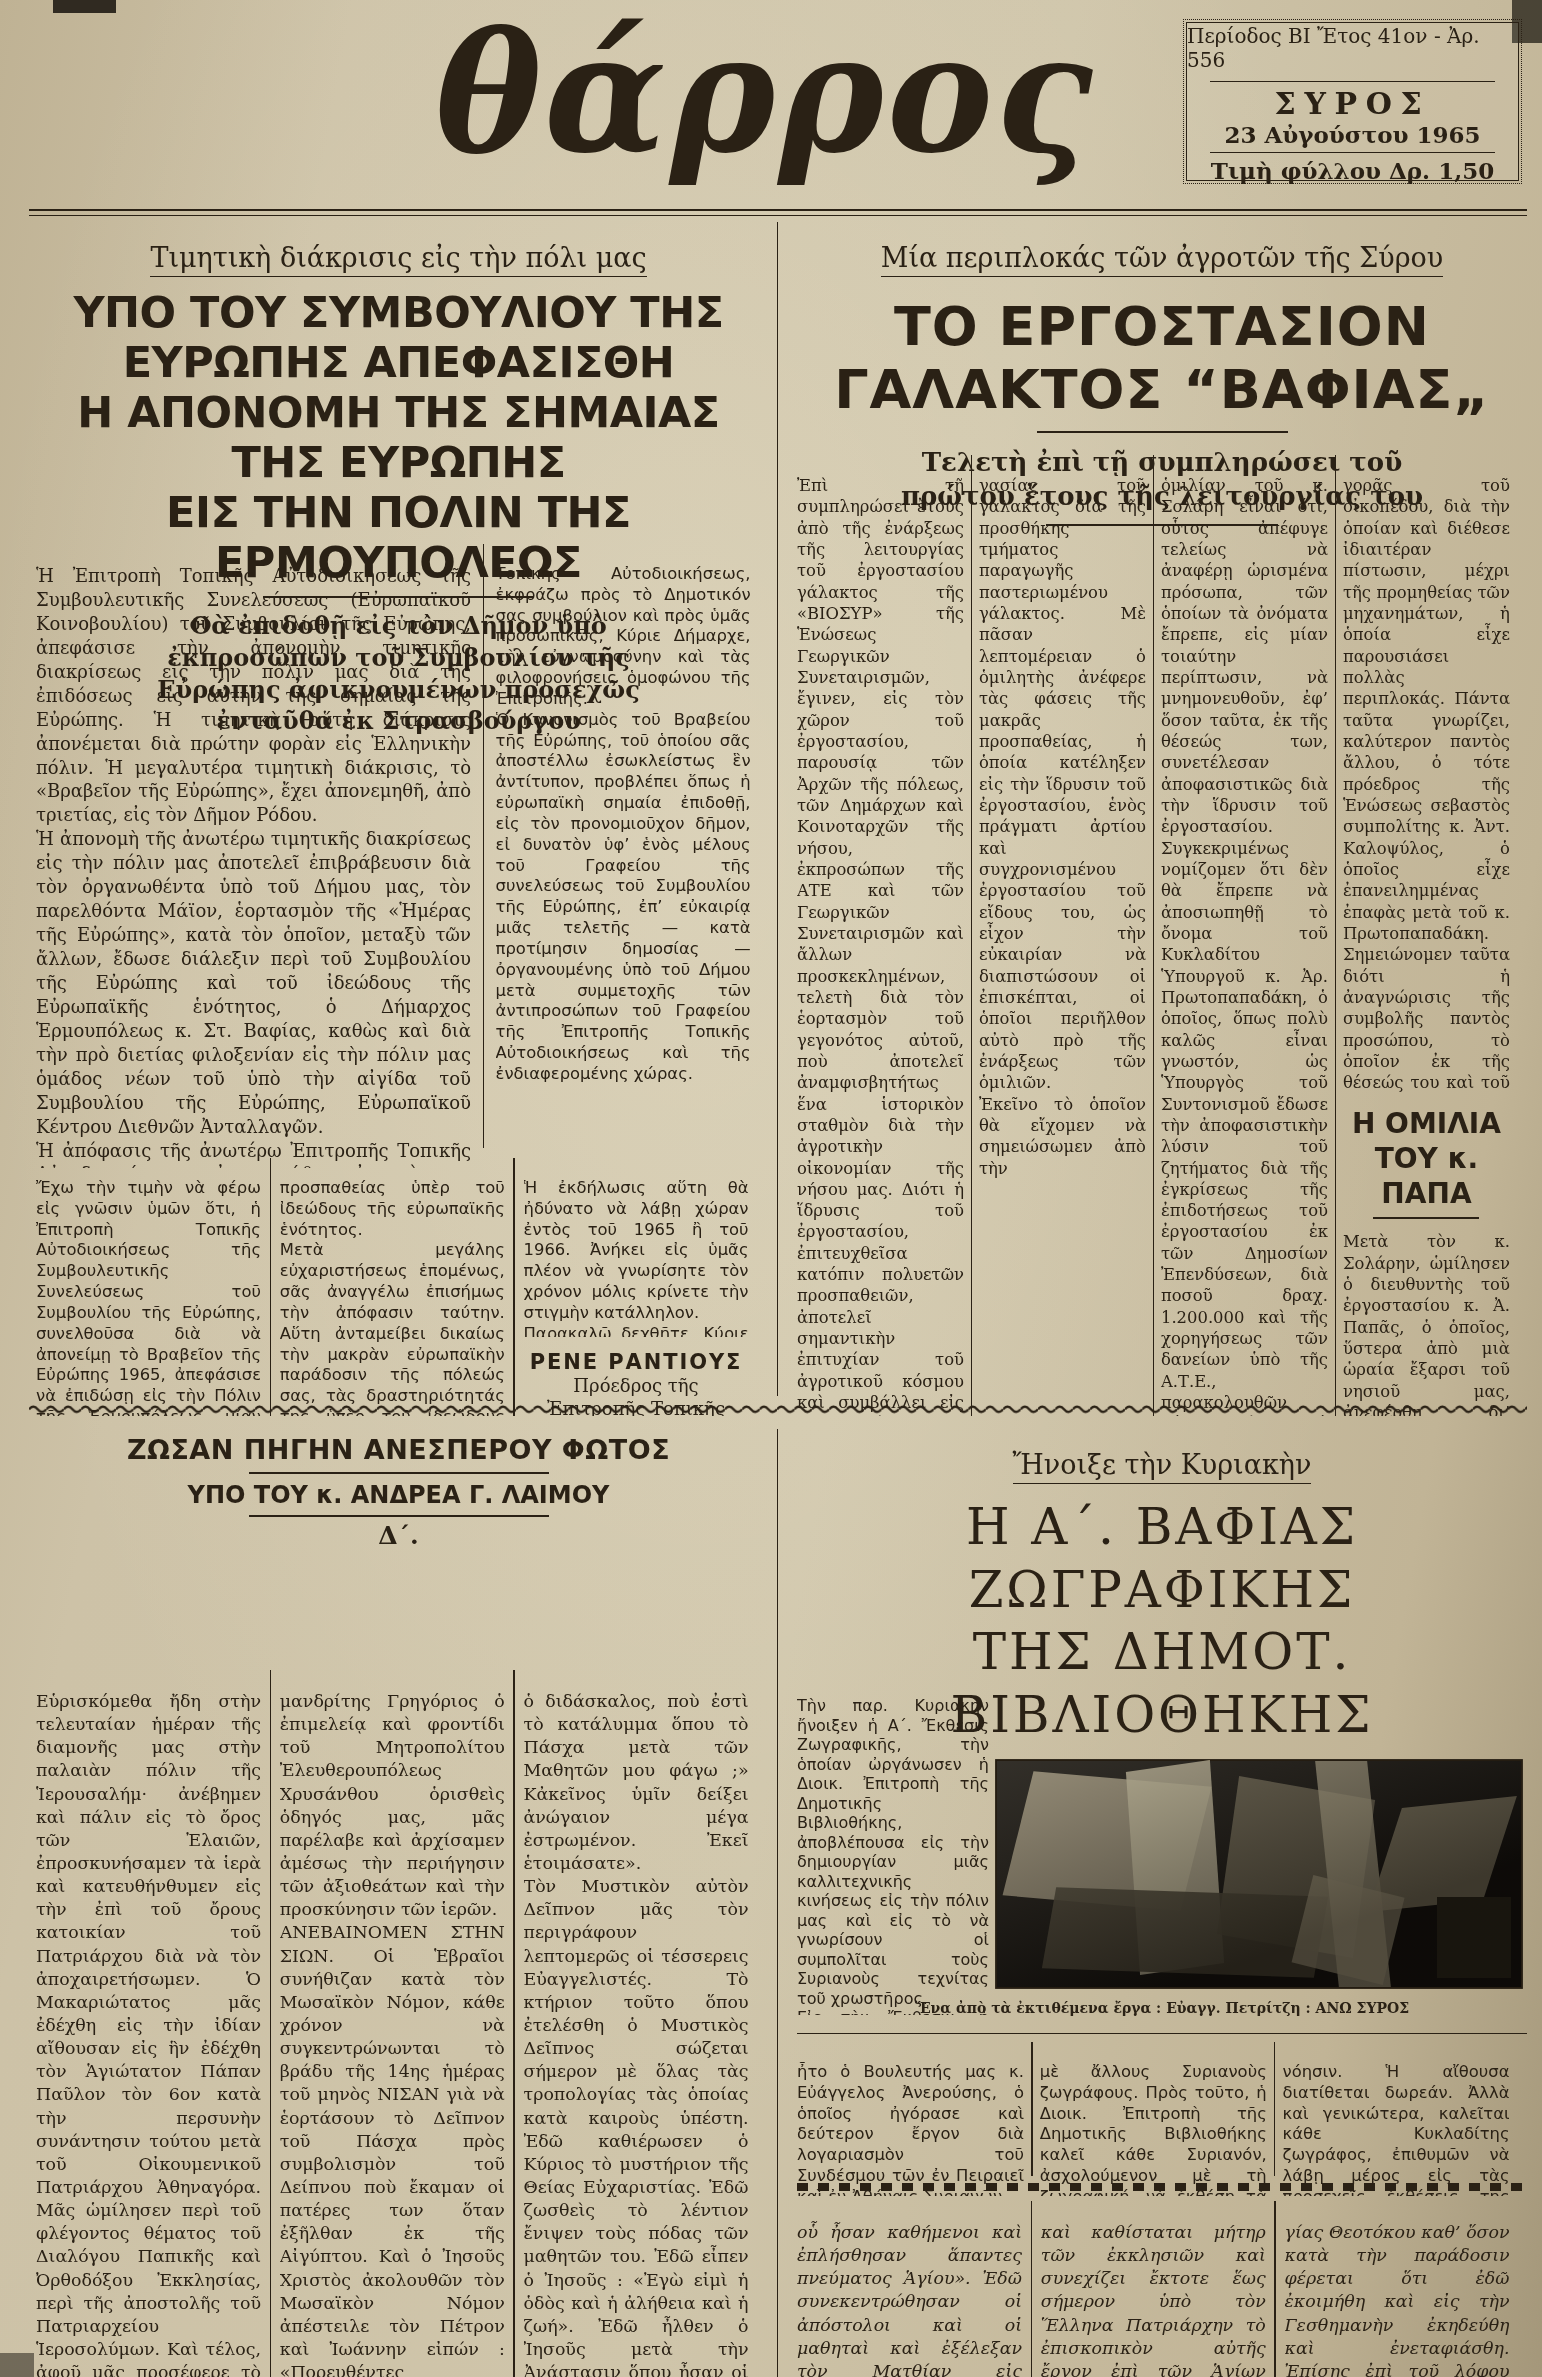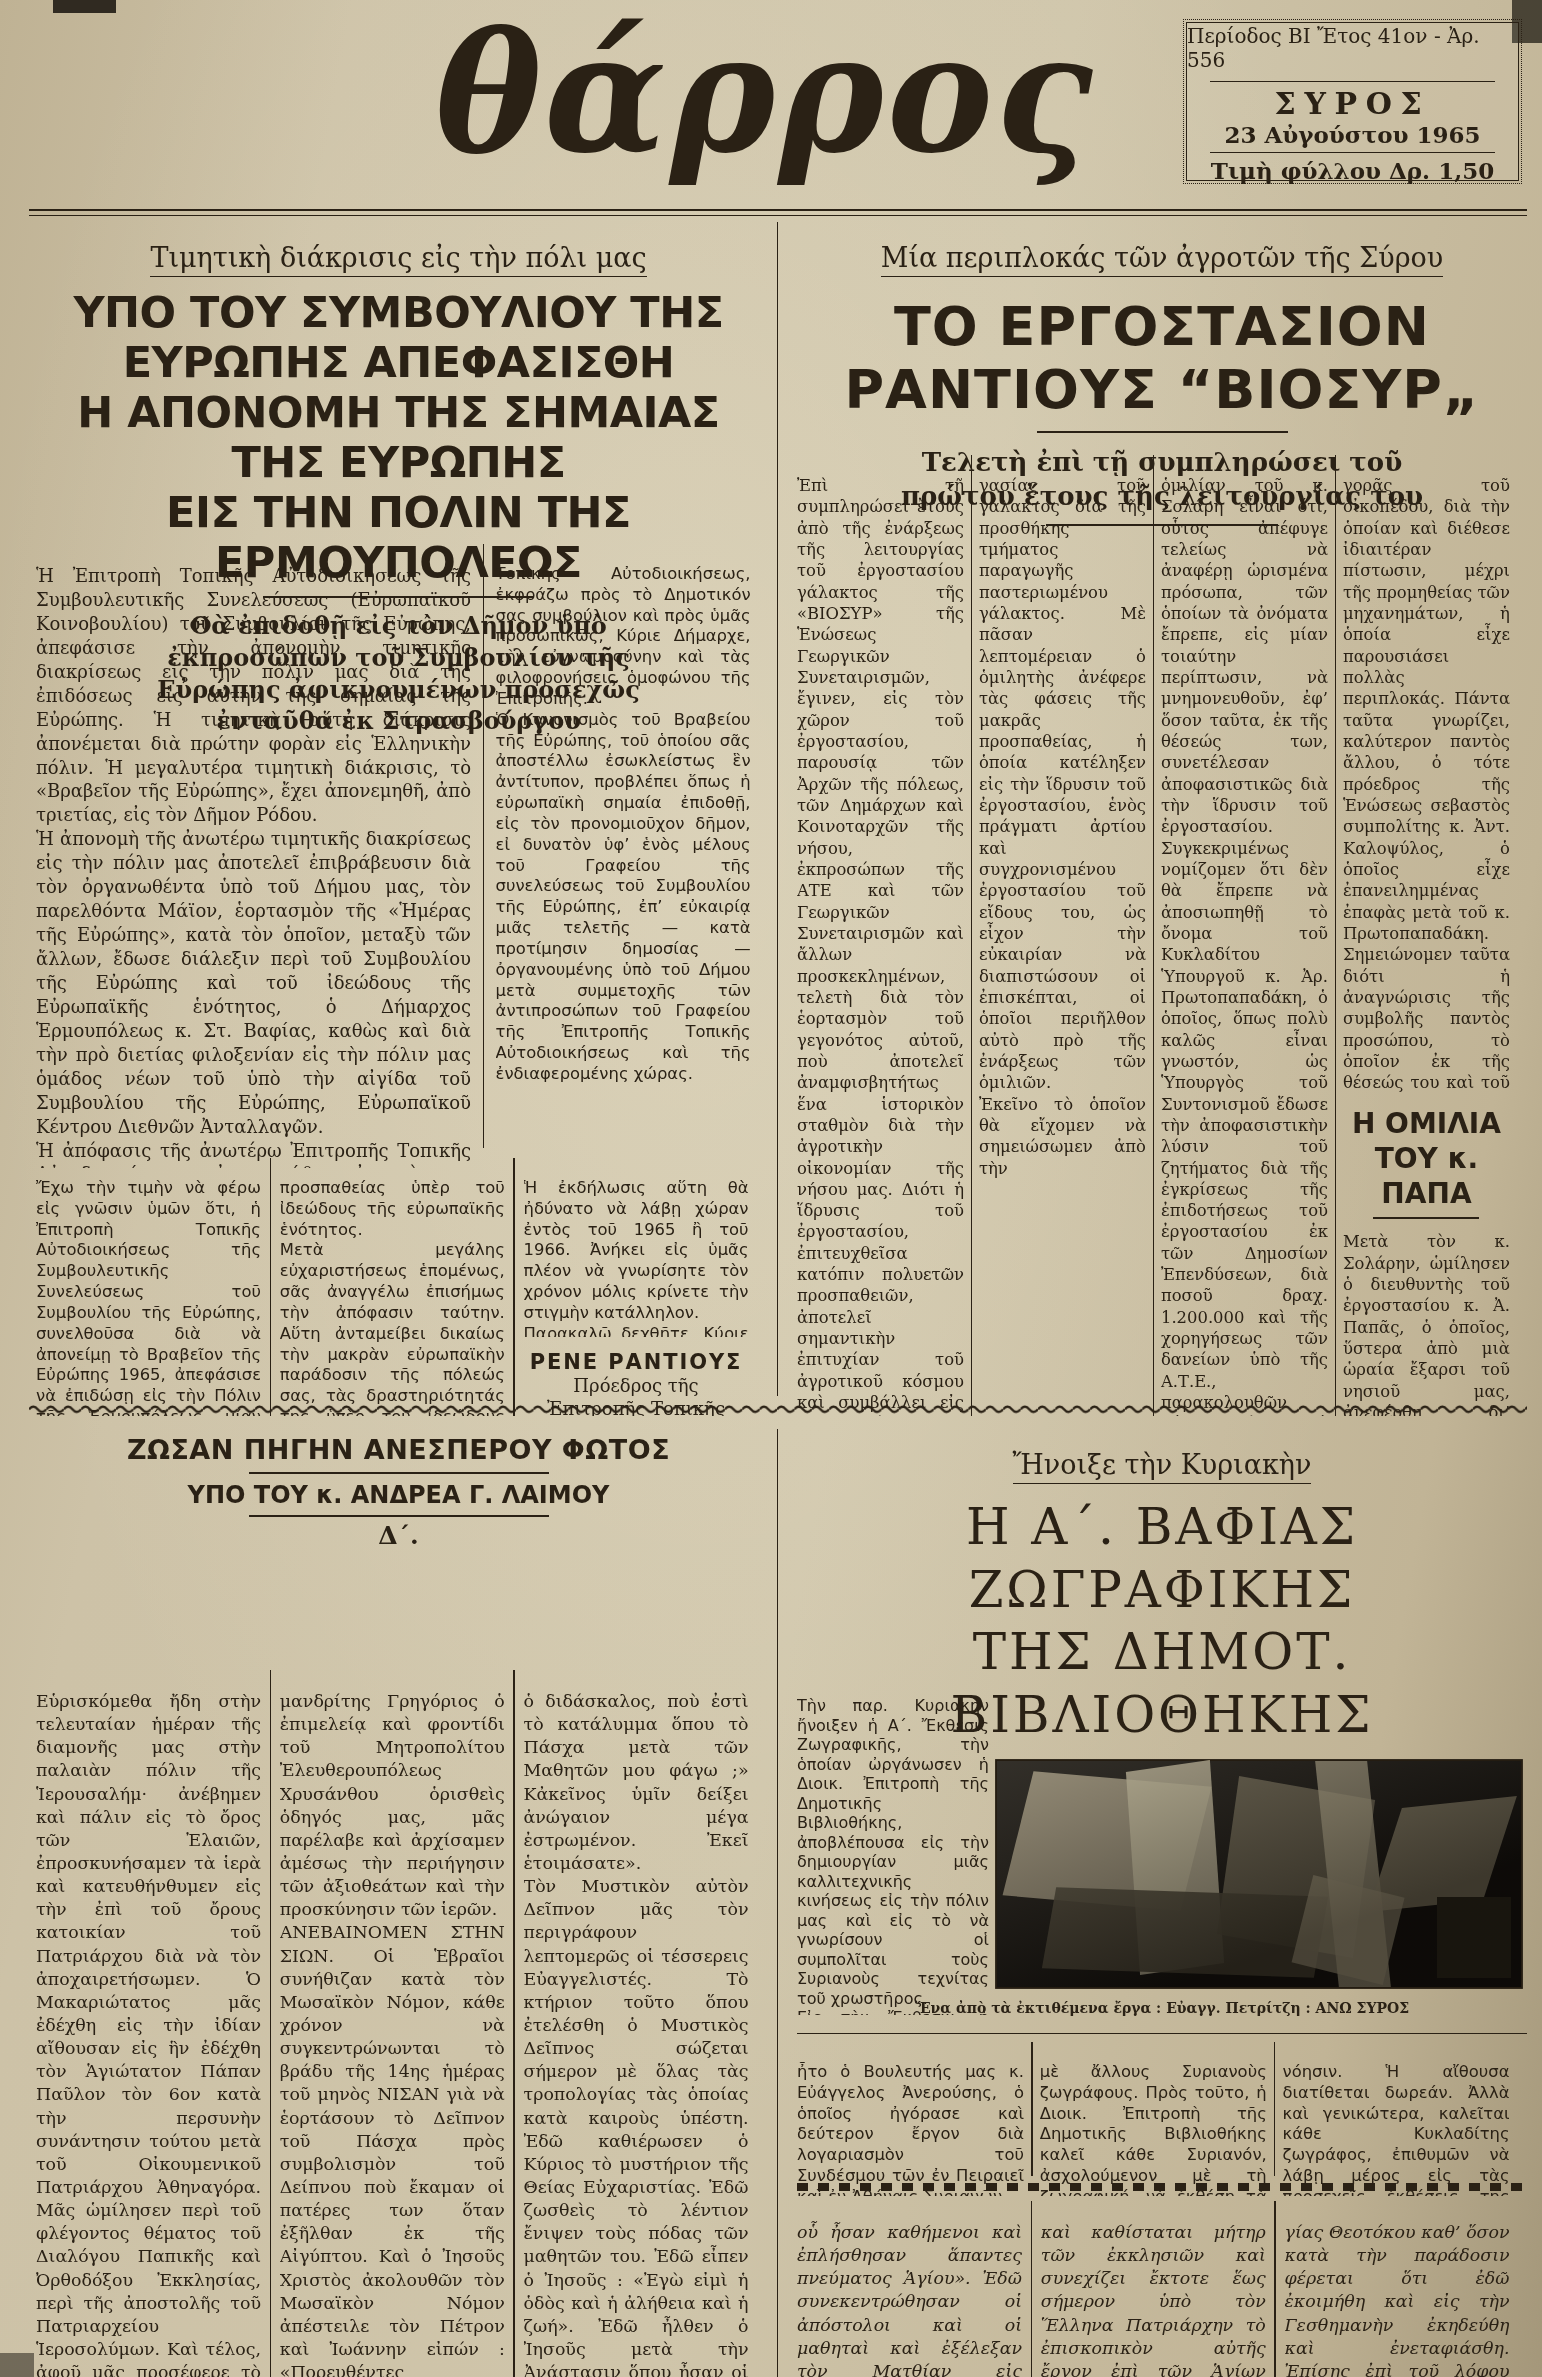--- a/index.html
+++ b/index.html
@@ -151,21 +151,21 @@
         <div class="sig-name">ΡΕΝΕ ΡΑΝΤΙΟΥΣ</div>
         <div class="sig-title">Πρόεδρος τῆς Ἐπιτροπῆς Τοπικῆς Αὐτοδιοικήσεως</div>
       </div>
     </div>
   </div>
 
   <div class="abs vrule" style="left:777px;top:222px;height:1174px;"></div>
 
   <div class="abs clip" style="left:797px;top:222px;width:730px;height:1174px;">
     <div class="center"><span class="kicker serif">Μία περιπλοκάς τῶν ἀγροτῶν τῆς Σύρου</span></div>
-    <div class="headline center" style="margin-top:19.3px;font-size:54px;letter-spacing:1px;">ΤΟ ΕΡΓΟΣΤΑΣΙΟΝ ΡΑΝΤΙΟΥΣ “ΒΙΟΣΥΡ„</div>
+    <div class="headline center" style="margin-top:19.3px;font-size:54px;letter-spacing:1px;">ΤΟ ΕΡΓΟΣΤΑΣΙΟΝ ΓΑΛΑΚΤΟΣ “ΒΑΦΙΑΣ„</div>
     <div class="hrule" style="width:251px;margin:9.7px auto 0;"></div>
     <div class="subhead serif center pre" style="font-size:26px;margin-top:12.6px;">Τελετὴ ἐπὶ τῇ συμπληρώσει τοῦ
 πρώτου ἔτους τῆς λειτουργίας του</div>
     <div class="hrule" style="width:232px;margin:10.6px auto 0;"></div>
 
     <div class="colrow abs" style="left:0;top:213px;width:730px;height:961px;">
       <div class="bodytext-sm serif pre clip" style="width:167px;height:961px;">Ἐπὶ τῇ συμπληρώσει ἔτους ἀπὸ τῆς ἐνάρξεως τῆς λειτουργίας τοῦ ἐργοστασίου γάλακτος τῆς «ΒΙΟΣΥΡ» τῆς Ἑνώσεως Γεωργικῶν Συνεταιρισμῶν, ἔγινεν, εἰς τὸν χῶρον τοῦ ἐργοστασίου, παρουσίᾳ τῶν Ἀρχῶν τῆς πόλεως, τῶν Δημάρχων καὶ Κοινοταρχῶν τῆς νήσου, ἐκπροσώπων τῆς ΑΤΕ καὶ τῶν Γεωργικῶν Συνεταιρισμῶν καὶ ἄλλων προσκεκλημένων, τελετὴ διὰ τὸν ἑορτασμὸν τοῦ γεγονότος αὐτοῦ, ποὺ ἀποτελεῖ ἀναμφισβητήτως ἕνα ἱστορικὸν σταθμὸν διὰ τὴν ἀγροτικὴν οἰκονομίαν τῆς νήσου μας. Διότι ἡ ἵδρυσις τοῦ ἐργοστασίου, ἐπιτευχθεῖσα κατόπιν πολυετῶν προσπαθειῶν, ἀποτελεῖ σημαντικὴν ἐπιτυχίαν τοῦ ἀγροτικοῦ κόσμου καὶ συμβάλλει εἰς τὴν βελτίωσιν τοῦ εἰσοδήματος τῶν ἀγροτῶν μας. Κατὰ τὴν ἐν λόγῳ τελετήν, ὡμίλησεν ὁ Πρόεδρος τῆς Ἑνώσεως Γεωργικῶν Συνεταιρισμῶν Σύρου κ. Ἰ. Σολάρης, ὁ ὁποῖος ἀνεφέρθη εἰς τὰς ἀπὸ 15ετίας προσπαθείας τῆς Ἑνώσεως διὰ τὴν ἵδρυσιν τυροκομείου, τὸ ὁποῖον, κατὰ τὸ στάδιον τῶν ἐνεργειῶν, ἐπεξετάθη εἰς πλῆρες ἐργοστάσιον ἐπεξερ-</div>
       <div class="vrule" style="margin:0 6.8px;height:961px;"></div>
       <div class="bodytext-sm serif pre clip" style="width:167px;height:961px;">γασίας τοῦ γάλακτος διὰ τῆς προσθήκης τμήματος παραγωγῆς παστεριωμένου γάλακτος. Μὲ πᾶσαν λεπτομέρειαν ὁ ὁμιλητὴς ἀνέφερε τὰς φάσεις τῆς μακρᾶς προσπαθείας, ἡ ὁποία κατέληξεν εἰς τὴν ἵδρυσιν τοῦ ἐργοστασίου, ἑνὸς πράγματι ἀρτίου καὶ συγχρονισμένου ἐργοστασίου τοῦ εἴδους του, ὡς εἶχον τὴν εὐκαιρίαν νὰ διαπιστώσουν οἱ ἐπισκέπται, οἱ ὁποῖοι περιῆλθον αὐτὸ πρὸ τῆς ἐνάρξεως τῶν ὁμιλιῶν.
 Ἐκεῖνο τὸ ὁποῖον θὰ εἴχομεν νὰ σημειώσωμεν ἀπὸ τὴν</div>

